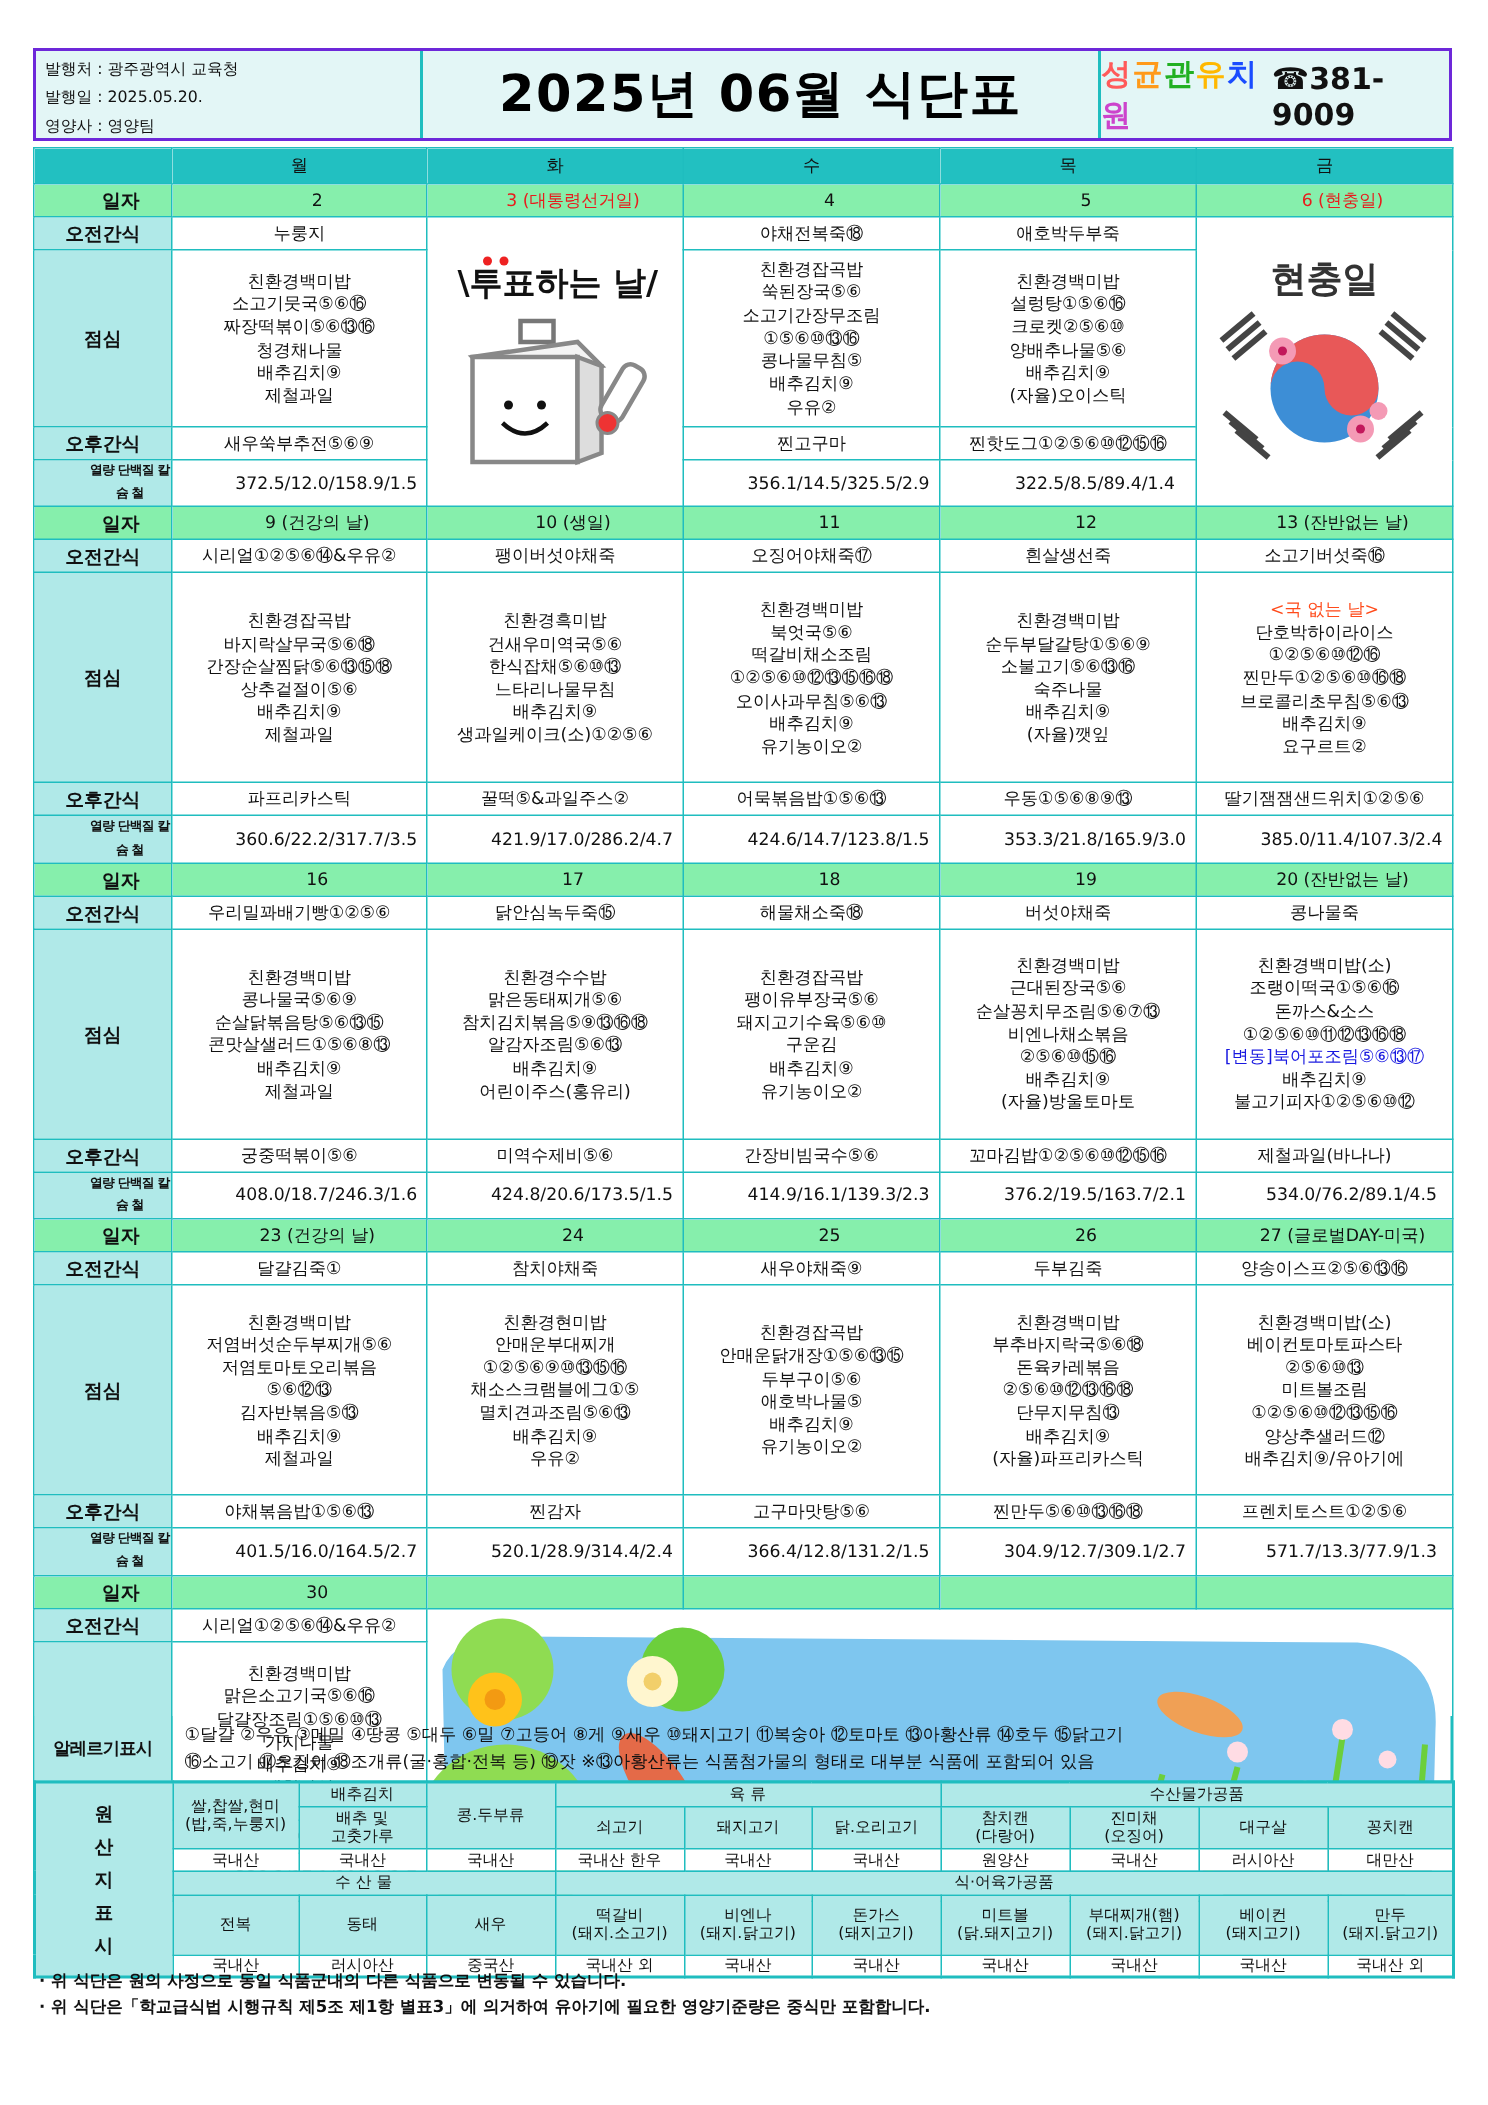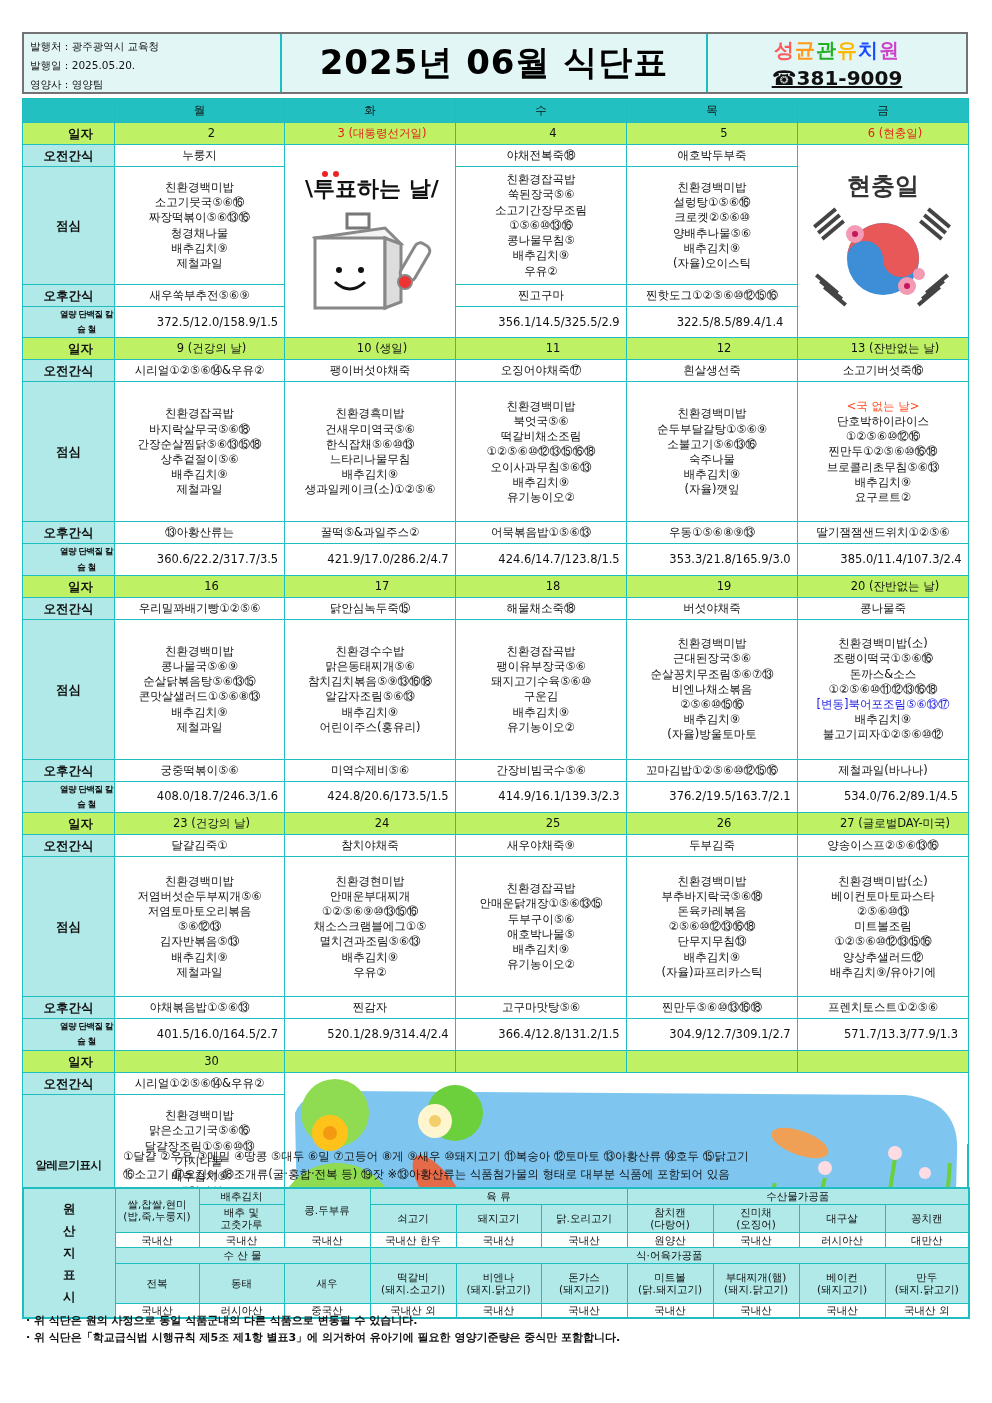--- a/index.html
+++ b/index.html
@@ -1,42 +1,42 @@
 <!DOCTYPE html>
 <html><head>
 <meta charset="utf-8">
 <style>
   * { box-sizing: border-box; margin: 0; padding: 0; }
   html, body { width: 992px; height: 1403px; background: #ffffff; }
   body { font-family: "DejaVu Sans", "Liberation Sans", sans-serif; color: #111; position: relative; }
 
   .header {
     position: absolute; left: 22px; top: 32px; width: 946px; height: 62px;
-    border: 2px solid #737373; background: #e3f6f6; display: flex;
+    border: 2px solid #6d28d9; background: #e3f6f6; display: flex;
   }
   .header .info { width: 258px; border-right: 2px solid #1fbdbf; padding: 3px 6px; font-size: 10.5px; line-height: 19px; }
   .header .title { flex: 1; display: flex; align-items: center; justify-content: center; border-right: 2px solid #1fbdbf;
     font-family: "DejaVu Sans", sans-serif; font-weight: bold; font-size: 34px; letter-spacing: 1px; color: #000; }
-  .header .brand { width: 258px; display: flex; flex-direction: column; align-items: center; justify-content: center; text-decoration: underline; }
+  .header .brand { width: 232px; display: flex; flex-direction: row; align-items: center; justify-content: center; }
   .brand-name { font-weight: bold; font-size: 20px; letter-spacing: 1px; }
   .brand-name span { display: inline-block; }
   .brand-phone { font-weight: bold; font-size: 20px; margin-top: 2px; }
 
   table.menu {
     position: absolute; left: 22px; top: 98px; width: 946px;
     border-collapse: collapse; table-layout: fixed;
   }
   table.menu td, table.menu th {
     border: 1px solid #1fbdbf; text-align: center; vertical-align: middle;
     font-size: 11.5px; line-height: 15.2px; font-weight: normal; overflow: hidden;
   }
   .dayhead th { background: #22c0c1; height: 24px; font-weight: bold; font-size: 13px; }
   .label { background: #b0e9e8; font-weight: bold !important; font-size: 12.5px !important; }
   .label.small { font-size: 8.5px !important; letter-spacing: -0.5px; }
-  .date-row td { background: #bef264; height: 22px; font-weight: bold; font-size: 12px; padding-left: 24px; }
+  .date-row td { background: #86efac; height: 22px; font-weight: bold; font-size: 12px; padding-left: 24px; }
   .date-row td.label { font-size: 12.5px; }
   .red { color: #e81c1c; }
   .snack td { height: 22px; }
   .nutri td { height: 22px; font-size: 11px; padding-left: 36px; }
   .orange { color: #ff4a1a; }
   .blue { color: #1818e0; }
   .line { display: block; white-space: nowrap; }
   .img-cell { padding: 0 !important; background: #fff; }
 
   .allergy {
@@ -246,21 +246,21 @@
           <span class="line">단호박하이라이스</span>
           <span class="line">①②⑤⑥⑩⑫⑯</span>
           <span class="line">찐만두①②⑤⑥⑩⑯⑱</span>
           <span class="line">브로콜리초무침⑤⑥⑬</span>
           <span class="line">배추김치⑨</span>
           <span class="line">요구르트②</span>
         </td>
       </tr>
       <tr class="snack" style="height: 22px;">
         <td class="label">오후간식</td>
-        <td>⑬아황산류는</td>
+        <td>파프리카스틱</td>
         <td>꿀떡⑤&amp;과일주스②</td>
         <td>어묵볶음밥①⑤⑥⑬</td>
         <td>우동①⑤⑥⑧⑨⑬</td>
         <td>딸기잼잼샌드위치①②⑤⑥</td>
       </tr>
       <tr class="nutri" style="height: 22px;">
         <td class="label small">열량 단백질 칼슘 철</td>
         <td>360.6/22.2/317.7/3.5</td>
         <td>421.9/17.0/286.2/4.7</td>
         <td>424.6/14.7/123.8/1.5</td>

